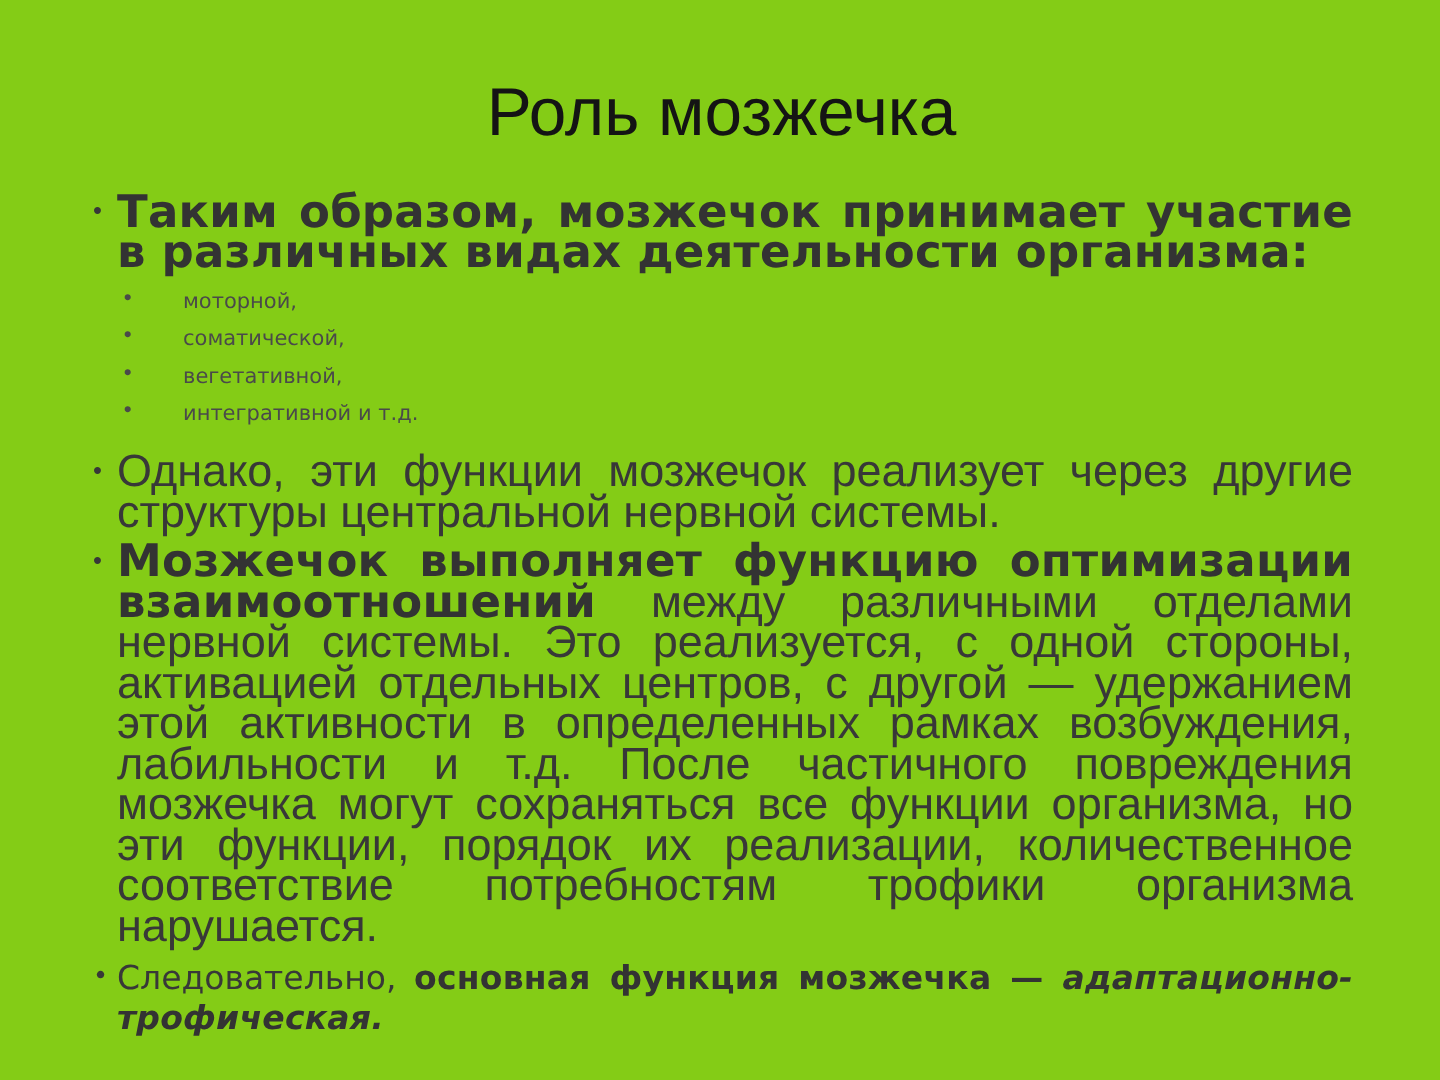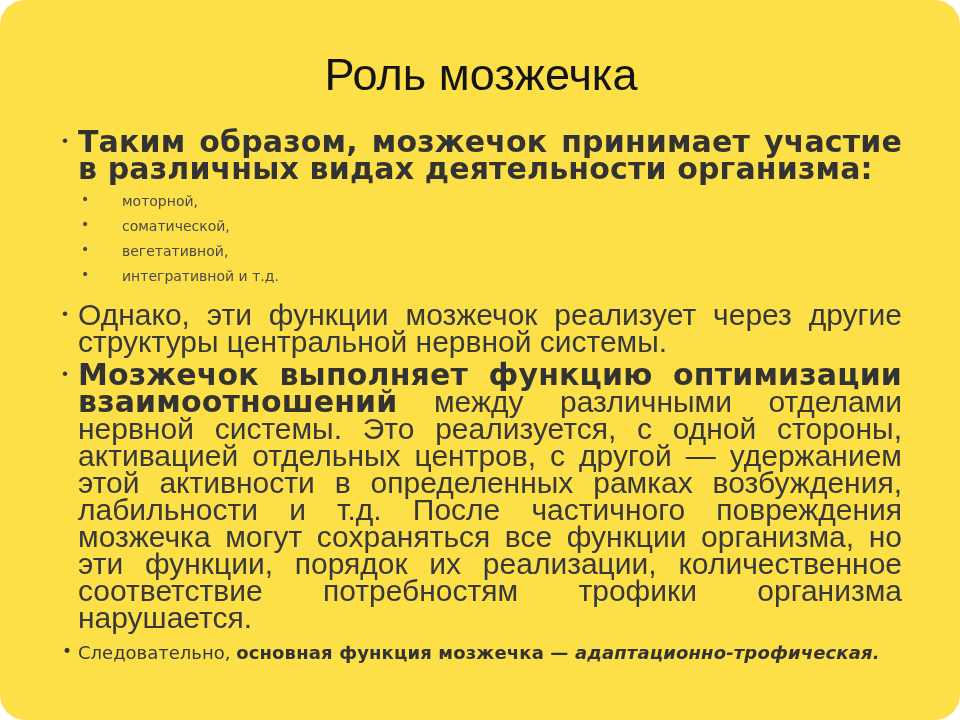--- a/index.html
+++ b/index.html
@@ -5,25 +5,24 @@
   html, body {
     margin: 0;
     padding: 0;
     background: #ffffff;
   }
   .slide {
     position: relative;
     width: 960px;
     height: 720px;
     box-sizing: border-box;
-    background: #fde047;
+    background: #84cc16;
     overflow: hidden;
     padding: 48px 58px 0 60px;
     font-family: "Liberation Sans", sans-serif;
-    border-radius: 25px;
   }
   .slide-title {
     margin: 0 0 26px 0;
     text-align: center;
     font-family: "Liberation Sans", sans-serif;
     font-weight: 400;
     font-size: 45px;
     line-height: 54px;
     color: #141414;
   }
@@ -43,21 +42,21 @@
     top: -1px;
     font-size: 17px;
     line-height: 27px;
     color: #383838;
   }
   .para.p1 { margin-top: 10px; }
   .para.p2 { margin-top: 12px; }
   .para.p3 { margin-top: 6px; }
   .para.p4 { margin-top: 8px; }
   
-  .wide { font-family: "DejaVu Sans", sans-serif; font-size: 18px; }
+  .wide { font-family: "DejaVu Sans", sans-serif; font-size: 22px; }
   
   .b {
     font-weight: bold;
     font-family: "DejaVu Sans", sans-serif;
     letter-spacing: 0.15px;
     color: #333333;
   }
   .i { font-style: italic; }
   .sub-list {
     list-style: none;

